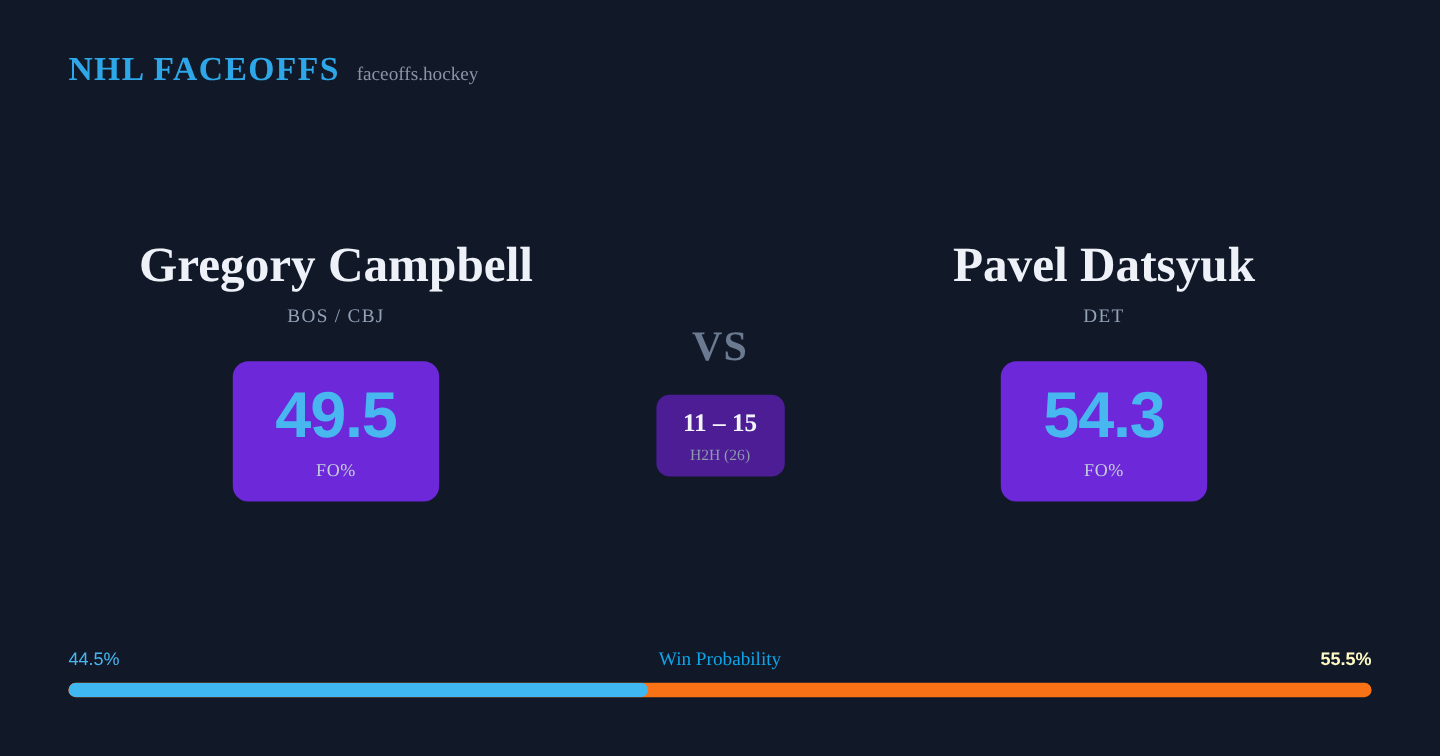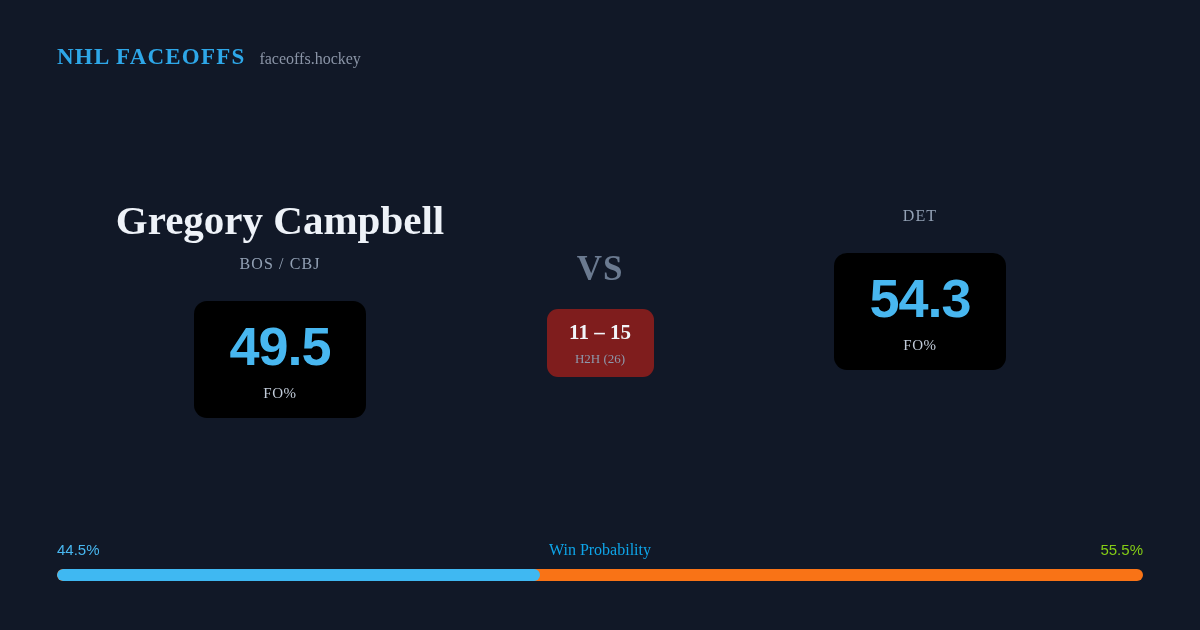--- a/index.html
+++ b/index.html
@@ -20,21 +20,21 @@
     position: absolute;
     left: 57px;
     top: 45px;
     display: flex;
     align-items: baseline;
     gap: 14px;
   }
   .brand {
     font-family: "Liberation Serif", serif;
     font-weight: bold;
-    font-size: 23px;
+    font-size: 28px;
     letter-spacing: 1.2px;
     color: #2EA7E8;
     line-height: 1;
   }
   .brand-domain {
     font-family: "Liberation Serif", serif;
     font-size: 16px;
     color: #8A94A6;
     line-height: 1;
   }
@@ -70,21 +70,21 @@
     letter-spacing: 1.1px;
     color: #93A1B5;
     line-height: 1;
     text-align: center;
   }
   .stat-card {
     margin-top: 29px;
     width: 172px;
     height: 117px;
     border-radius: 13px;
-    background: #000000;
+    background: #6d28d9;
     display: flex;
     flex-direction: column;
     align-items: center;
     justify-content: center;
   }
   .stat-value {
     font-family: "Liberation Sans", sans-serif;
     font-weight: bold;
     font-size: 54px;
     color: #48B7F0;
@@ -108,27 +108,28 @@
     align-items: center;
     padding-top: 55px;
   }
   .vs-text {
     font-family: "Liberation Serif", serif;
     font-weight: bold;
     font-size: 35px;
     color: #6B7A90;
     line-height: 1;
     letter-spacing: 1px;
+    margin-top: 20px;
   }
   .h2h-card {
     margin-top: 23px;
     width: 107px;
     height: 68px;
     border-radius: 11px;
-    background: #7f1d1d;
+    background: #4c1d95;
     display: flex;
     flex-direction: column;
     align-items: center;
     justify-content: center;
   }
   .h2h-record {
     font-family: "Liberation Serif", serif;
     font-weight: bold;
     font-size: 21px;
     color: #F2F5F9;
@@ -163,23 +164,23 @@
     line-height: 1;
   }
   .wp-title {
     font-family: "Liberation Serif", serif;
     font-size: 16px;
     color: #0ea5e9;
     line-height: 1;
   }
   .wp-right {
     font-family: "Liberation Sans", sans-serif;
-    font-weight: normal;
+    font-weight: bold;
     font-size: 15px;
-    color: #84cc16;
+    color: #fef9c3;
     line-height: 1;
   }
   .bar-track {
     margin-top: 9px;
     width: 1086px;
     height: 12px;
     border-radius: 6px;
     background: #F97316;
     overflow: hidden;
     position: relative;
@@ -214,20 +215,21 @@
 
   <div class="center-col">
     <div class="vs-text">VS</div>
     <div class="h2h-card">
       <div class="h2h-record">11 – 15</div>
       <div class="h2h-label">H2H (26)</div>
     </div>
   </div>
 
   <div class="player">
+    <div class="player-name">Pavel Datsyuk</div>
     <div class="player-teams">DET</div>
     <div class="stat-card">
       <div class="stat-value">54.3</div>
       <div class="stat-label">FO%</div>
     </div>
   </div>
 
 </div>
 
 <div class="winprob">

